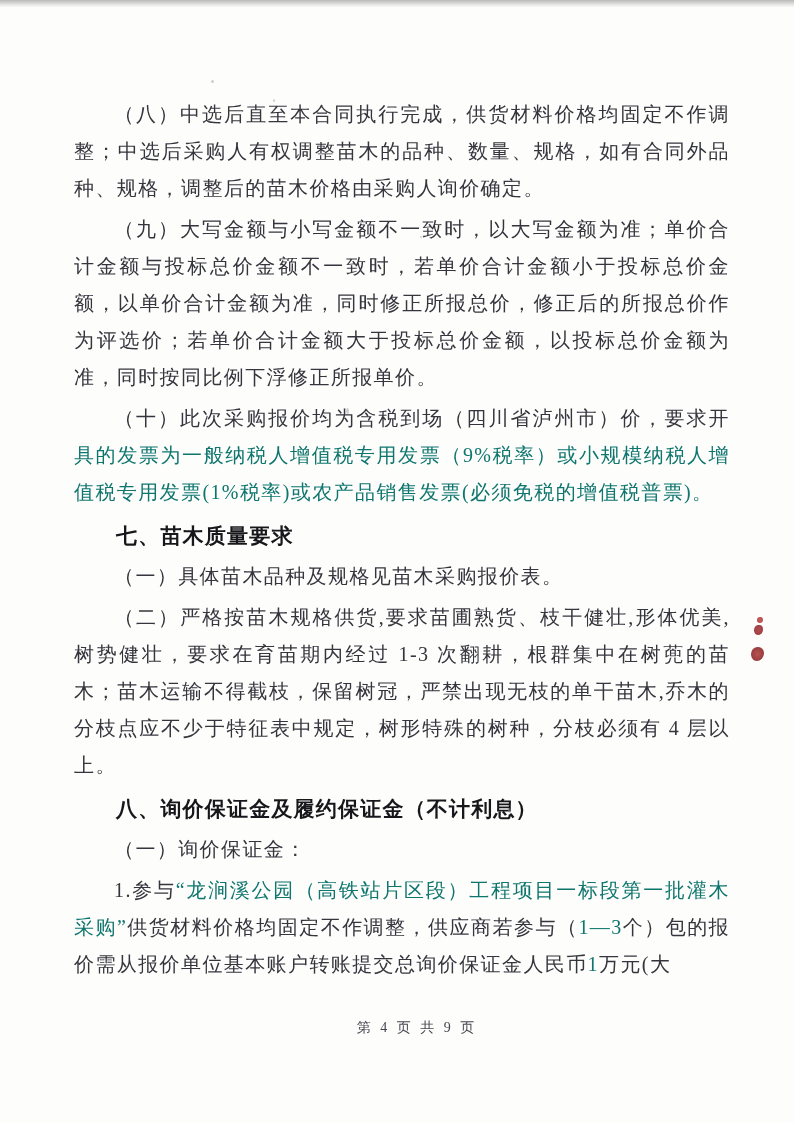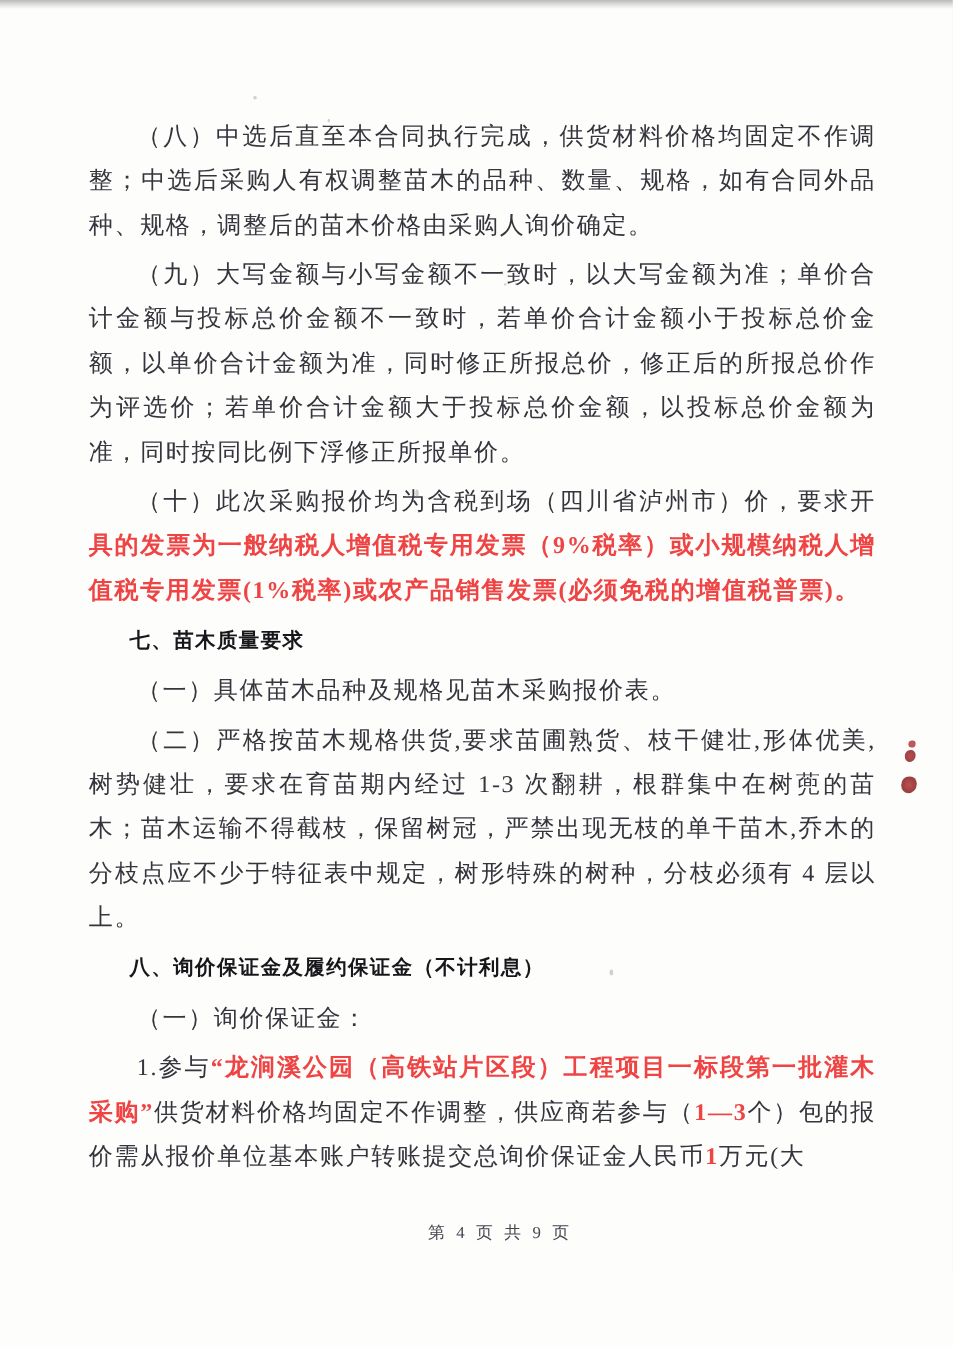--- a/index.html
+++ b/index.html
@@ -35,32 +35,32 @@
     margin: 0 0 4px 0;
     font-size: 20px;
     line-height: 37px;
     letter-spacing: 1.4px;
     text-align: justify;
     text-indent: 2em;
     color: #35353d;
   }
   .para .seg { font-weight: normal; }
   .para .bold, .bold {
-    font-weight: 700;
-    color: #ef4444;
+    font-weight: 400;
+    color: #0f766e;
   }
   .heading {
     margin: 6px 0 4px 0;
-    font-size: 17px;
+    font-size: 21px;
     line-height: 37px;
     letter-spacing: 1.2px;
     text-indent: 2em;
     font-weight: 700;
     color: #17171b;
-    font-family: Liberation Mono, monospace;
+    font-family: Liberation Sans, sans-serif;
   }
   .footer {
     position: absolute;
     top: 1019px;
     left: 0; right: 0;
     text-align: center;
     font-size: 14px;
     letter-spacing: 3px;
     color: #454550;
     font-family: "Liberation Serif", "DejaVu Serif", serif;

